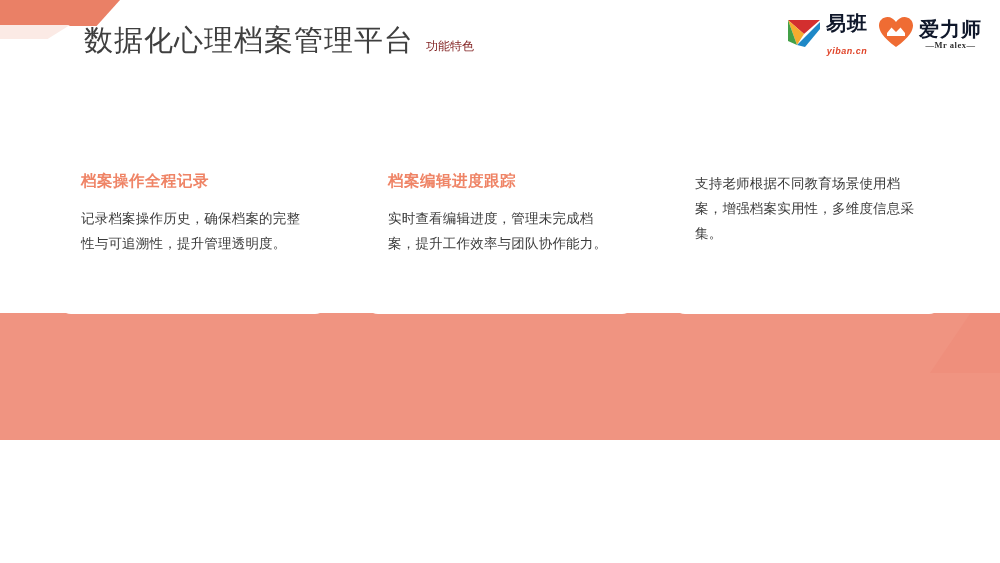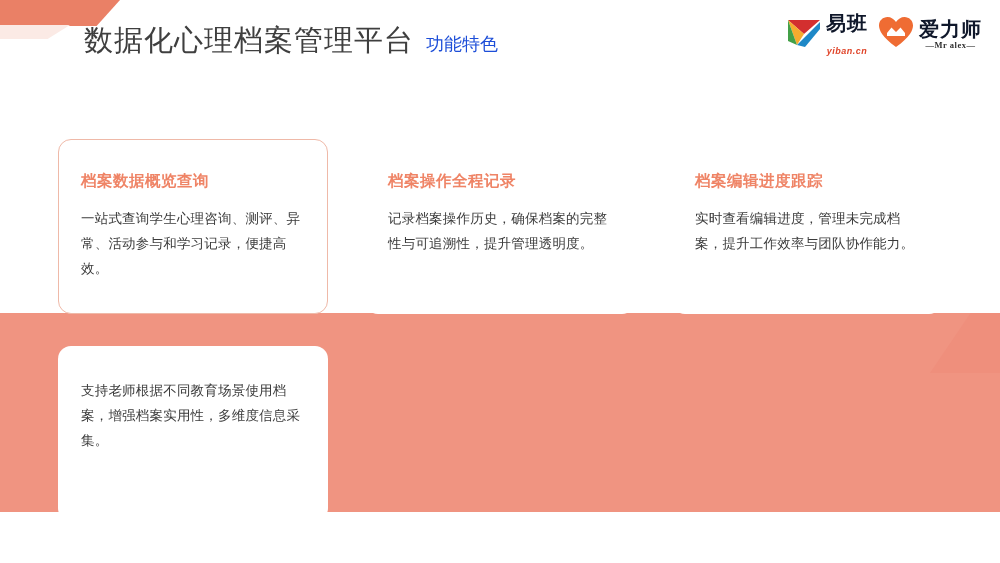--- a/index.html
+++ b/index.html
@@ -12,21 +12,21 @@
     overflow: hidden;
     background: #ffffff;
     font-family: "Liberation Sans", "DejaVu Sans", sans-serif;
     position: relative;
   }
 
   #slide {
     position: absolute;
     left: 0; top: 0;
     width: 1000px;
-    height: 512px;
+    height: 440px;
     background: #ffffff;
     overflow: hidden;
   }
 
   
   .deco {
     position: absolute;
     pointer-events: none;
   }
 
@@ -92,22 +92,22 @@
     gap: 12px;
   }
   #page-title {
     font-size: 29px;
     font-weight: 400;
     color: #3f3f3f;
     letter-spacing: 1px;
     line-height: 1;
   }
   #page-subtitle {
-    font-size: 18px;
-    color: #1d4ed8;
+    font-size: 12px;
+    color: #7f1d1d;
     line-height: 1;
     text-align: center;
   }
 
   
   #logo-group {
     position: absolute;
     right: 18px;
     top: 13px;
     display: flex;
@@ -237,24 +237,20 @@
           <span class="logo-sub-alex">—Mr alex—</span>
         </span>
       </div>
 
     </div>
   </div>
 
   <div id="cards">
 
 
-    <div class="card">
-      <p class="card-title">档案数据概览查询</p>
-      <p class="card-body">一站式查询学生心理咨询、测评、异常、活动参与和学习记录，便捷高效。</p>
-    </div>
 
 
     <div class="card no-border">
       <p class="card-title">档案操作全程记录</p>
       <p class="card-body">记录档案操作历史，确保档案的完整性与可追溯性，提升管理透明度。</p>
     </div>
 
     <div class="card no-border">
       <p class="card-title">档案编辑进度跟踪</p>
       <p class="card-body">实时查看编辑进度，管理未完成档案，提升工作效率与团队协作能力。</p>

